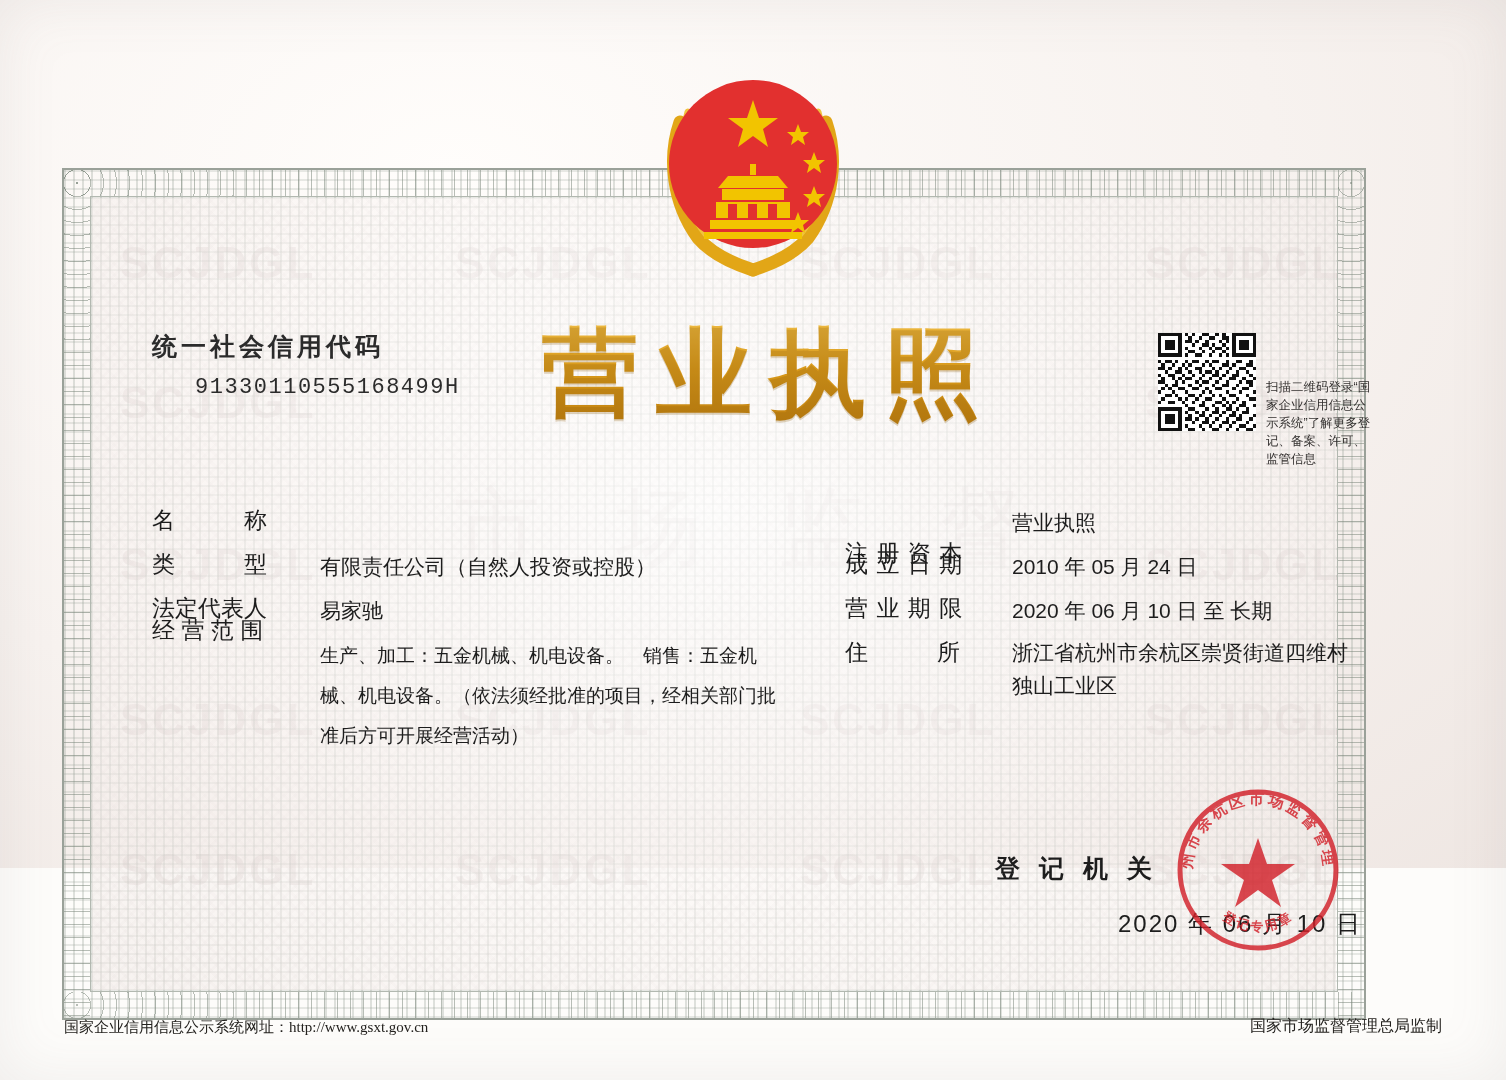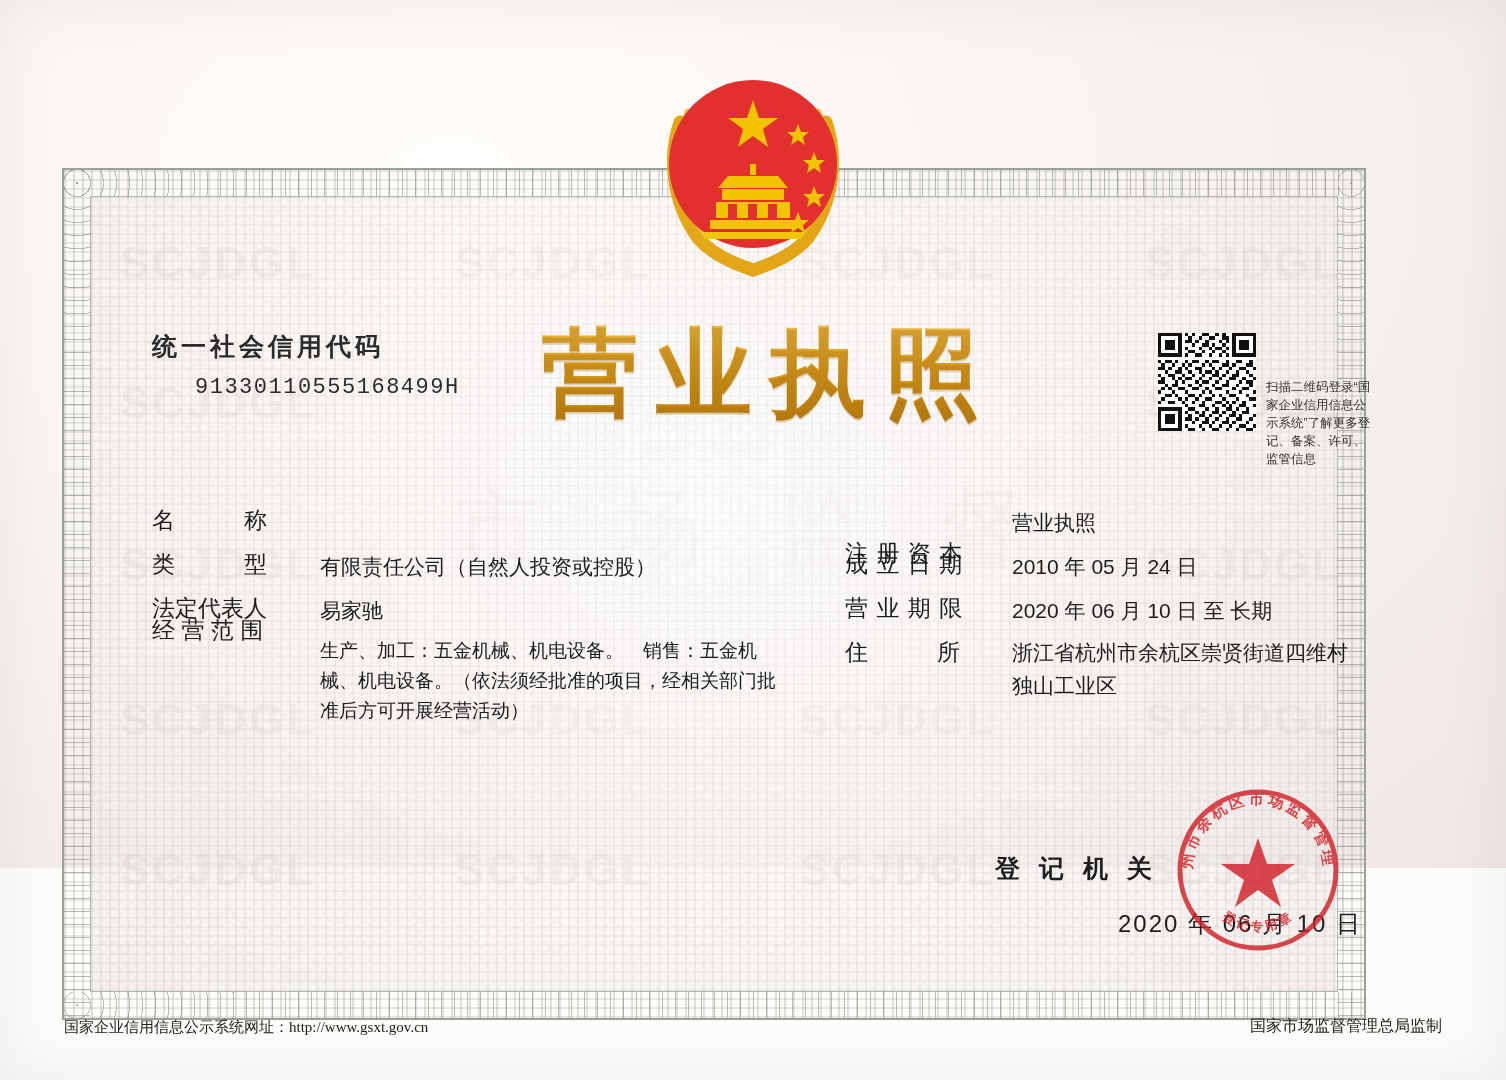--- a/index.html
+++ b/index.html
@@ -422,21 +422,21 @@
 
   <div class="lbl" style="left:152px;top:505px;letter-spacing:0;">名　　　称</div>
 
   <div class="lbl" style="left:152px;top:549px;letter-spacing:0;">类　　　型</div>
   <div class="val" style="left:320px;top:550px;width:500px;">有限责任公司（自然人投资或控股）</div>
 
   <div class="lbl" style="left:152px;top:593px;letter-spacing:0;">法定代表人</div>
   <div class="val" style="left:320px;top:594px;width:400px;">易家驰</div>
 
   <div class="lbl" style="left:152px;top:615px;letter-spacing:0;">经 营 范 围</div>
-  <div class="val" style="left:320px;top:636px;width:472px;font-size:19px;line-height:30px;">生产、加工：五金机械、机电设备。　销售：五金机械、机电设备。（依法须经批准的项目，经相关部门批准后方可开展经营活动）</div>
+  <div class="val" style="left:320px;top:636px;width:472px;font-size:19px;line-height:40px;">生产、加工：五金机械、机电设备。　销售：五金机械、机电设备。（依法须经批准的项目，经相关部门批准后方可开展经营活动）</div>
 
   <div class="lbl" style="left:845px;top:505px;margin-top:33px;">注 册 资 本</div>
   <div class="val" style="left:1012px;top:506px;width:340px;">营业执照</div>
 
   <div class="lbl" style="left:845px;top:549px;">成 立 日 期</div>
   <div class="val" style="left:1012px;top:550px;width:340px;">2010 年 05 月 24 日</div>
 
   <div class="lbl" style="left:845px;top:593px;">营 业 期 限</div>
   <div class="val" style="left:1012px;top:594px;width:340px;">2020 年 06 月 10 日 至 长期</div>
 

